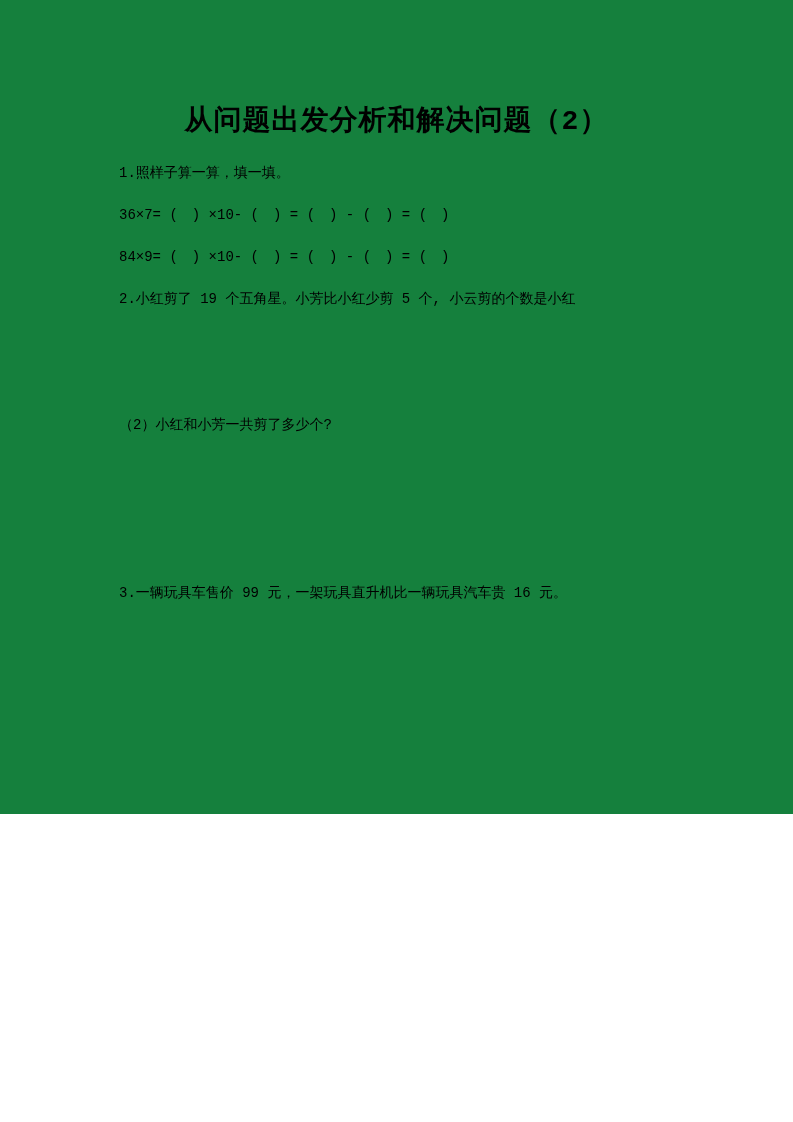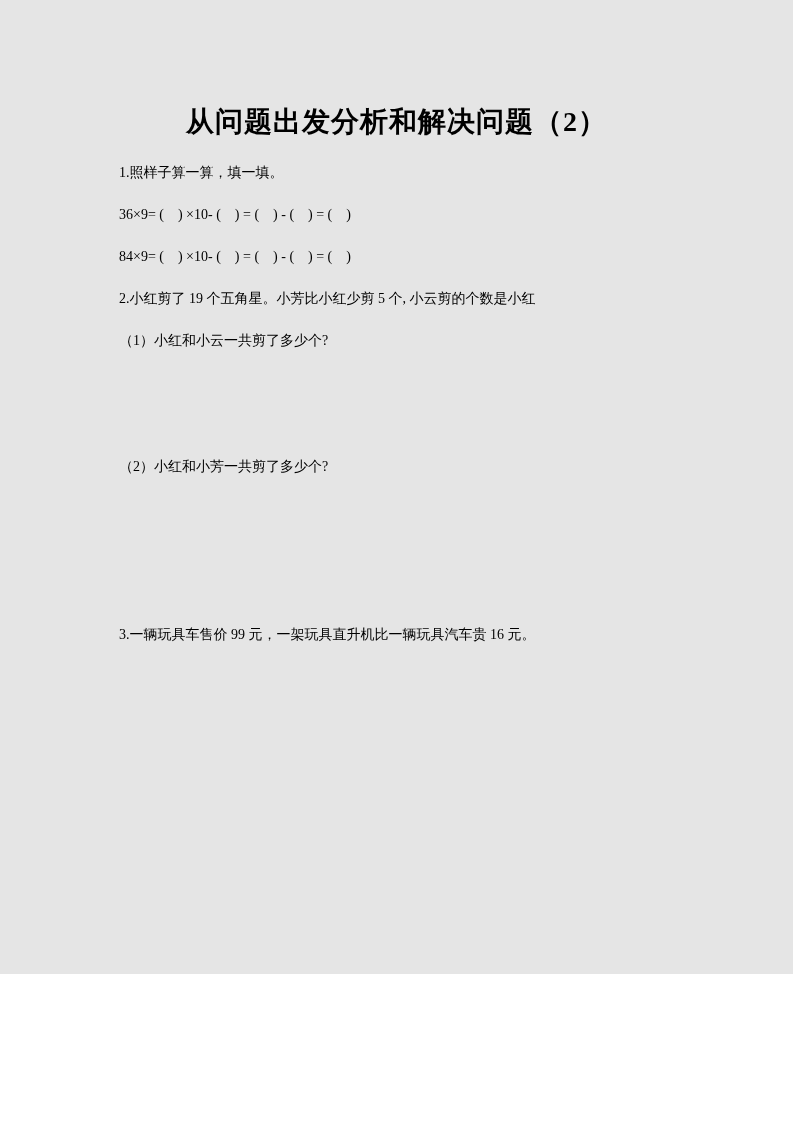--- a/index.html
+++ b/index.html
@@ -3,24 +3,24 @@
 <meta charset="utf-8">
 <style>
   html, body {
     margin: 0;
     padding: 0;
     background: #ffffff;
   }
   .page {
     position: relative;
     width: 793px;
-    height: 974px;
-    background: #e5e5e5;
+    height: 814px;
+    background: #15803d;
     color: #000000;
-    font-family: Liberation Serif, serif;
+    font-family: Liberation Mono, monospace;
     overflow: hidden;
   }
   .top-spacer {
     height: 100px;
   }
   .doc-title {
     margin: 0;
     width: 793px;
     text-align: center;
     font-size: 28px;
@@ -54,28 +54,27 @@
   <div class="top-spacer"></div>
 
   <h1 class="doc-title">从问题出发分析和解决问题（2）</h1>
 
   <div class="content">
 
     <p class="line">1.照样子算一算，填一填。</p>
 
 
 
-    <p class="line">36×9= (　) ×10- (　) = (　) - (　) = (　)</p>
+    <p class="line">36×7= (　) ×10- (　) = (　) - (　) = (　)</p>
 
     <p class="line">84×9= (　) ×10- (　) = (　) - (　) = (　)</p>
 
     <p class="line">2.小红剪了 19 个五角星。小芳比小红少剪 5 个, 小云剪的个数是小红</p>
 
 
-    <p class="line">（1）小红和小云一共剪了多少个?</p>
 
     <div class="answer-space-1"></div>
 
     <p class="line">（2）小红和小芳一共剪了多少个?</p>
 
     <div class="answer-space-2"></div>
 
     <p class="line">3.一辆玩具车售价 99 元，一架玩具直升机比一辆玩具汽车贵 16 元。</p>
 
 

